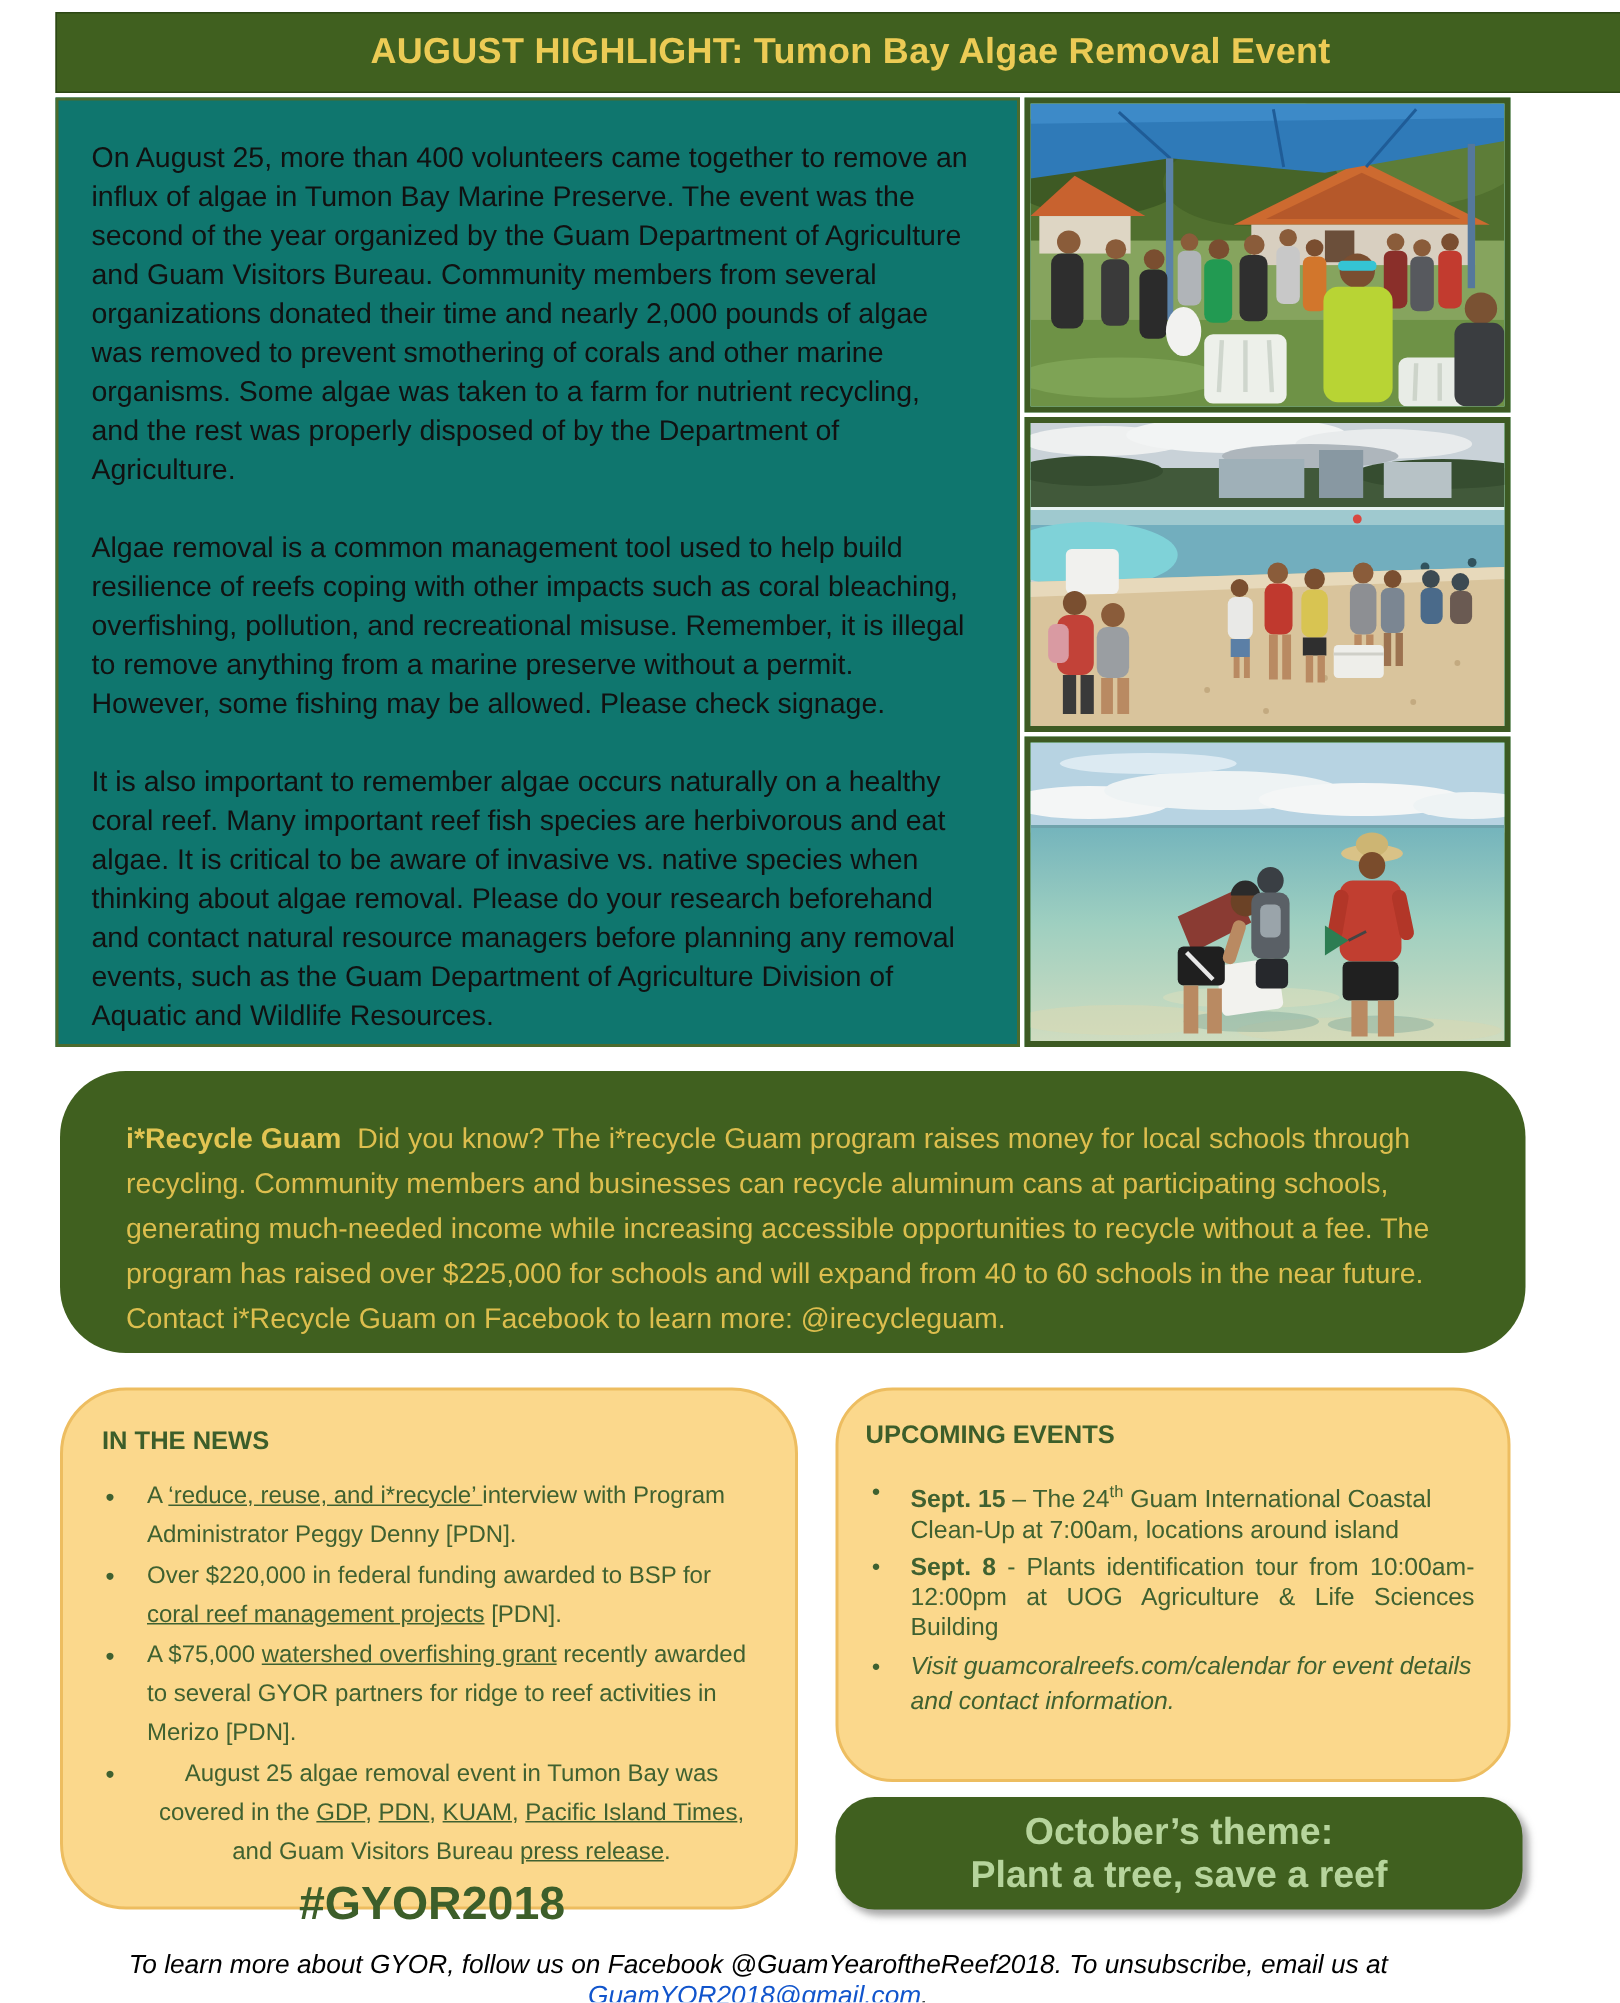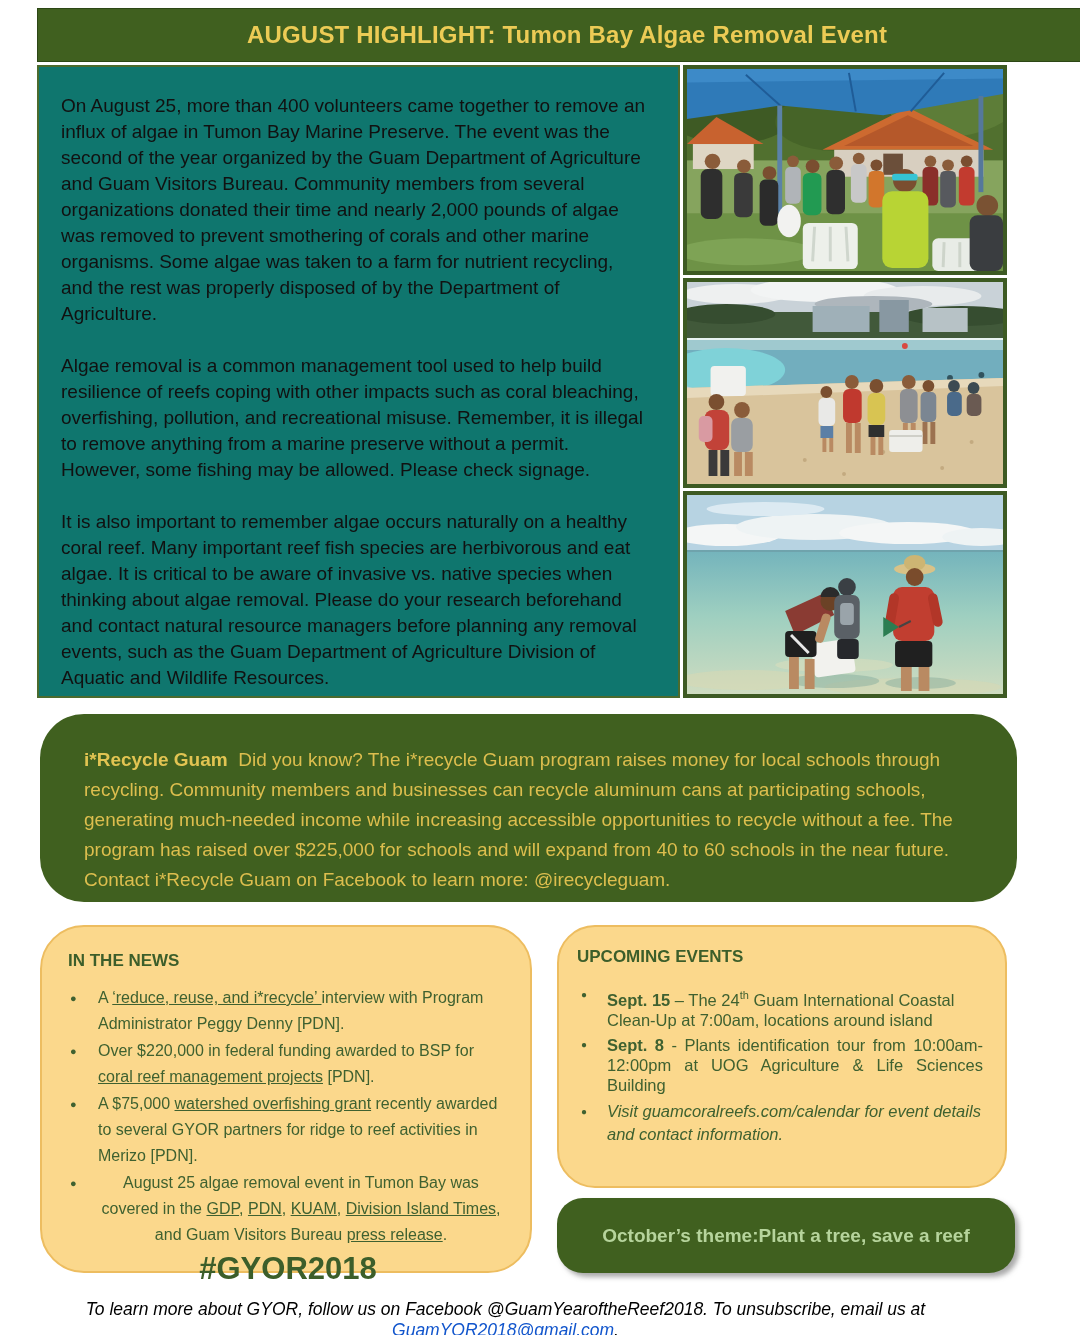--- a/index.html
+++ b/index.html
@@ -55,22 +55,22 @@
   .events-box .box-title{margin:0 0 18px 2px;}
   .events-box li{position:relative;padding-left:32px;font-size:16.5px;line-height:20px;
                  margin:0 0 5px 0;}
   .events-box li::before{content:"●";position:absolute;left:6px;top:0;font-size:10px;}
   .events-box li.justified{text-align:justify;}
   .events-box li.italic{font-style:italic;line-height:23px;margin-top:2px;}
 
   
   .theme-box{position:absolute;left:557px;top:1198px;width:458px;height:75px;
              background:#40601f;border-radius:26px;color:#b6d49c;
-             display:flex;flex-direction:row;align-items:center;justify-content:center;
-             font-size:19px;font-weight:bold;line-height:29px;
+             display:flex;flex-direction:column;align-items:center;justify-content:center;
+             font-size:25px;font-weight:bold;line-height:29px;
              box-shadow:4px 4px 5px rgba(100,100,100,.55);}
 
   
   .footer{position:absolute;left:0;top:1299px;width:1011px;text-align:center;
           font-style:italic;font-size:17.5px;color:#000;}
 </style>
 </head>
 <body>
 
 <div class="page">
@@ -271,21 +271,21 @@
   <div class="recycle-box">
     <span><span class="seg-b">i*Recycle Guam</span><span>&nbsp; Did you know? The i*recycle Guam program raises money for local schools through recycling. Community members and businesses can recycle aluminum cans at participating schools, generating much-needed income while increasing accessible opportunities to recycle without a fee. The program has raised over $225,000 for schools and will expand from 40 to 60 schools in the near future. Contact i*Recycle Guam on Facebook to learn more: @irecycleguam.</span></span>
   </div>
 
   <div class="news-box">
     <div class="box-title">IN THE NEWS</div>
     <ul>
       <li><span>A </span><span class="seg-u">‘reduce, reuse, and i*recycle’ </span><span>interview with Program Administrator Peggy Denny [PDN].</span></li>
       <li><span>Over $220,000 in federal funding awarded to BSP for </span><span class="seg-u">coral reef management projects</span><span> [PDN].</span></li>
       <li><span>A $75,000 </span><span class="seg-u">watershed overfishing grant</span><span> recently awarded to several GYOR partners for ridge to reef activities in Merizo [PDN].</span></li>
-      <li class="centered"><span>August 25 algae removal event in Tumon Bay was covered in the </span><span class="seg-u">GDP</span><span>, </span><span class="seg-u">PDN</span><span>, </span><span class="seg-u">KUAM</span><span>, </span><span class="seg-u">Division Island Times</span><span>, and Guam Visitors Bureau </span><span class="seg-u">press release</span><span>.</span></li>
+      <li class="centered"><span>August 25 algae removal event in Tumon Bay was covered in the </span><span class="seg-u">GDP</span><span>, </span><span class="seg-u">PDN</span><span>, </span><span class="seg-u">KUAM</span><span>, </span><span class="seg-u">Pacific Island Times</span><span>, and Guam Visitors Bureau </span><span class="seg-u">press release</span><span>.</span></li>
     </ul>
     <div class="hashtag">#GYOR2018</div>
   </div>
 
   <div class="events-box">
     <div class="box-title">UPCOMING EVENTS</div>
     <ul>
       <li><span class="seg-b">Sept. 15</span><span> – The 24</span><span class="seg-sup">th</span><span> Guam International Coastal Clean-Up at 7:00am, locations around island</span></li>
       <li class="justified"><span class="seg-b">Sept. 8</span><span> - Plants identification tour from 10:00am-12:00pm at UOG Agriculture &amp; Life Sciences Building</span></li>
       <li class="italic"><span class="seg-i">Visit guamcoralreefs.com/calendar for event details and contact information.</span></li>

